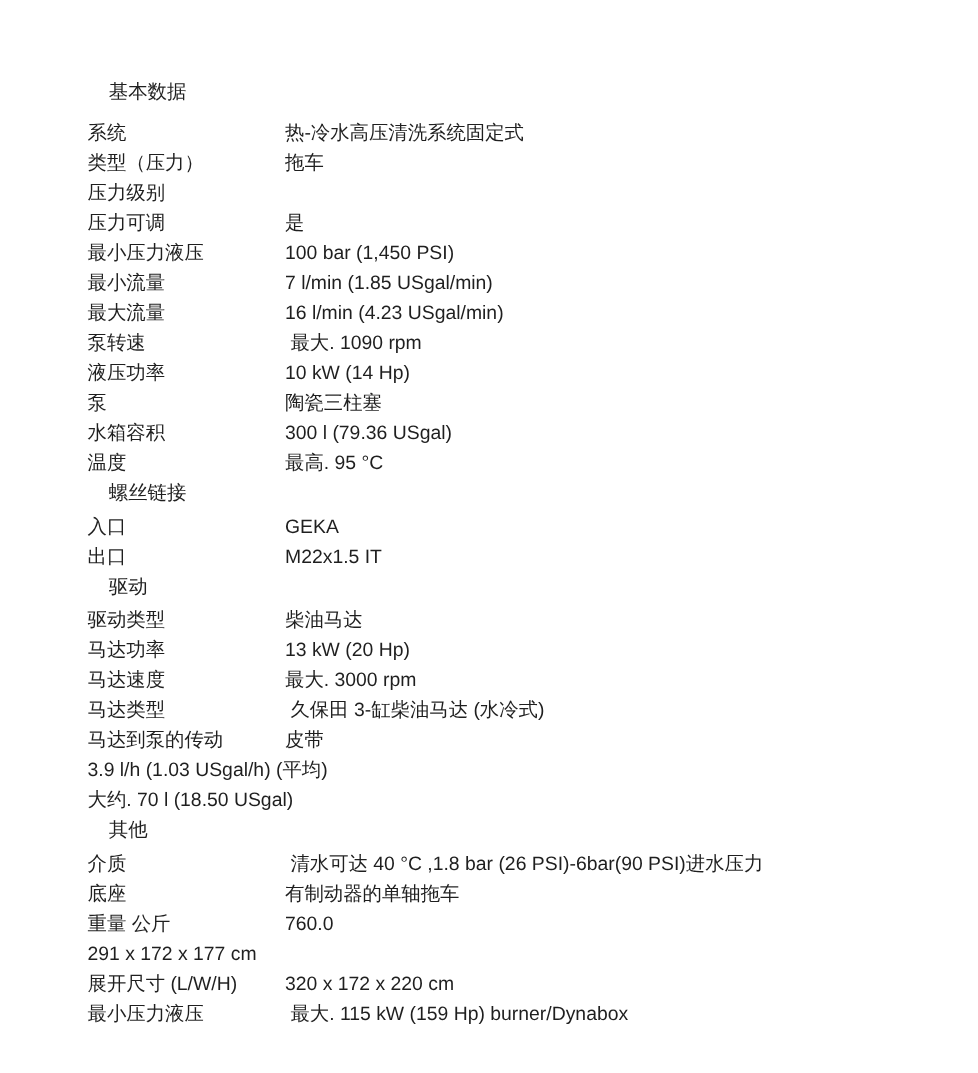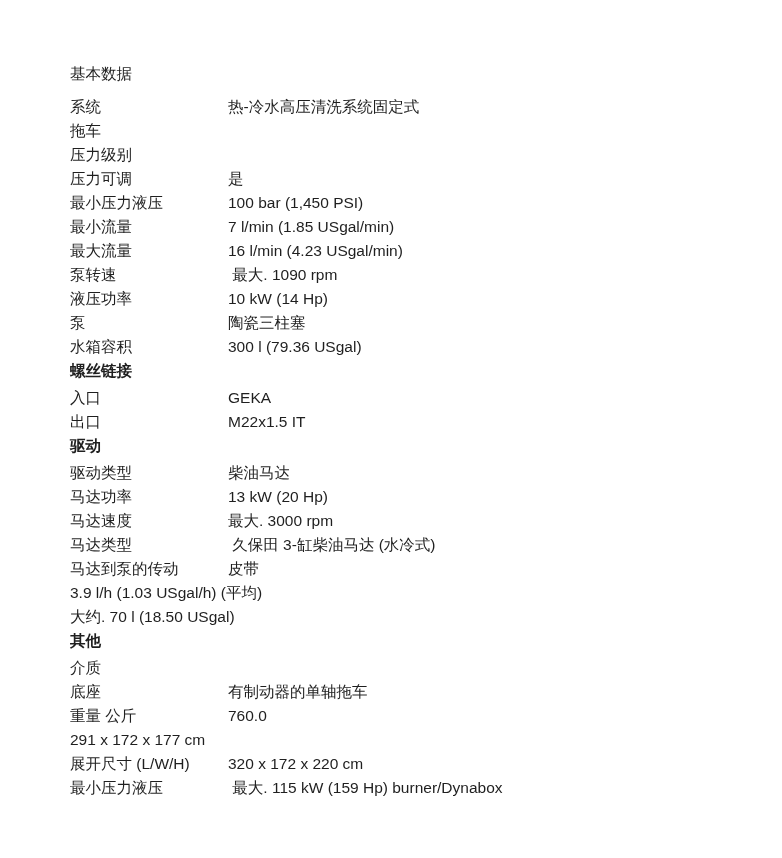--- a/index.html
+++ b/index.html
@@ -19,23 +19,24 @@
     position: absolute;
     left: 70px;
     top: 62px;
     width: 680px;
     font-size: 15.5px;
     line-height: 24px;
   }
   .section-heading {
     font-weight: 400;
     white-space: pre-wrap;
+    margin-left: 17px;
   }
   .section-heading.bold {
-    font-weight: 700;
+    font-weight: 400;
     margin-bottom: 3px;
   }
   .section-heading.first {
     margin-bottom: 9px;
   }
   .spec-row {
     display: flex;
     align-items: flex-end;
   }
   .spec-label {
@@ -50,20 +51,21 @@
 </head>
 <body>
 
 <div class="sheet">
     <div class="section-heading first">基本数据</div>
     <div class="spec-row">
       <span class="spec-label">系统</span>
       <span class="spec-value">热-冷水高压清洗系统固定式</span>
     </div>
     <div class="spec-row">
+      <span class="spec-label">类型（压力）</span>
       <span class="spec-value">拖车</span>
     </div>
     <div class="spec-row">
       <span class="spec-label">压力级别</span>
     </div>
     <div class="spec-row">
       <span class="spec-label">压力可调</span>
       <span class="spec-value">是</span>
     </div>
     <div class="spec-row">
@@ -86,20 +88,24 @@
       <span class="spec-label">液压功率</span>
       <span class="spec-value">10 kW (14 Hp)</span>
     </div>
     <div class="spec-row">
       <span class="spec-label">泵</span>
       <span class="spec-value">陶瓷三柱塞</span>
     </div>
     <div class="spec-row">
       <span class="spec-label">水箱容积</span>
       <span class="spec-value">300 l (79.36 USgal)</span>
+    </div>
+    <div class="spec-row">
+      <span class="spec-label">温度</span>
+      <span class="spec-value">最高. 95 °C</span>
     </div>
     <div class="section-heading bold">螺丝链接</div>
     <div class="spec-row">
       <span class="spec-label">入口</span>
       <span class="spec-value">GEKA</span>
     </div>
     <div class="spec-row">
       <span class="spec-label">出口</span>
       <span class="spec-value">M22x1.5 IT</span>
     </div>
@@ -126,20 +132,21 @@
     </div>
     <div class="spec-row">
       <span class="spec-value">3.9 l/h (1.03 USgal/h) (平均)</span>
     </div>
     <div class="spec-row">
       <span class="spec-value">大约. 70 l (18.50 USgal)</span>
     </div>
     <div class="section-heading bold">其他</div>
     <div class="spec-row">
       <span class="spec-label">介质</span>
+      <span class="spec-value"> 清水可达 40 °C ,1.8 bar (26 PSI)-6bar(90 PSI)进水压力</span>
     </div>
     <div class="spec-row">
       <span class="spec-label">底座</span>
       <span class="spec-value">有制动器的单轴拖车</span>
     </div>
     <div class="spec-row">
       <span class="spec-label">重量 公斤</span>
       <span class="spec-value">760.0</span>
     </div>
     <div class="spec-row">

